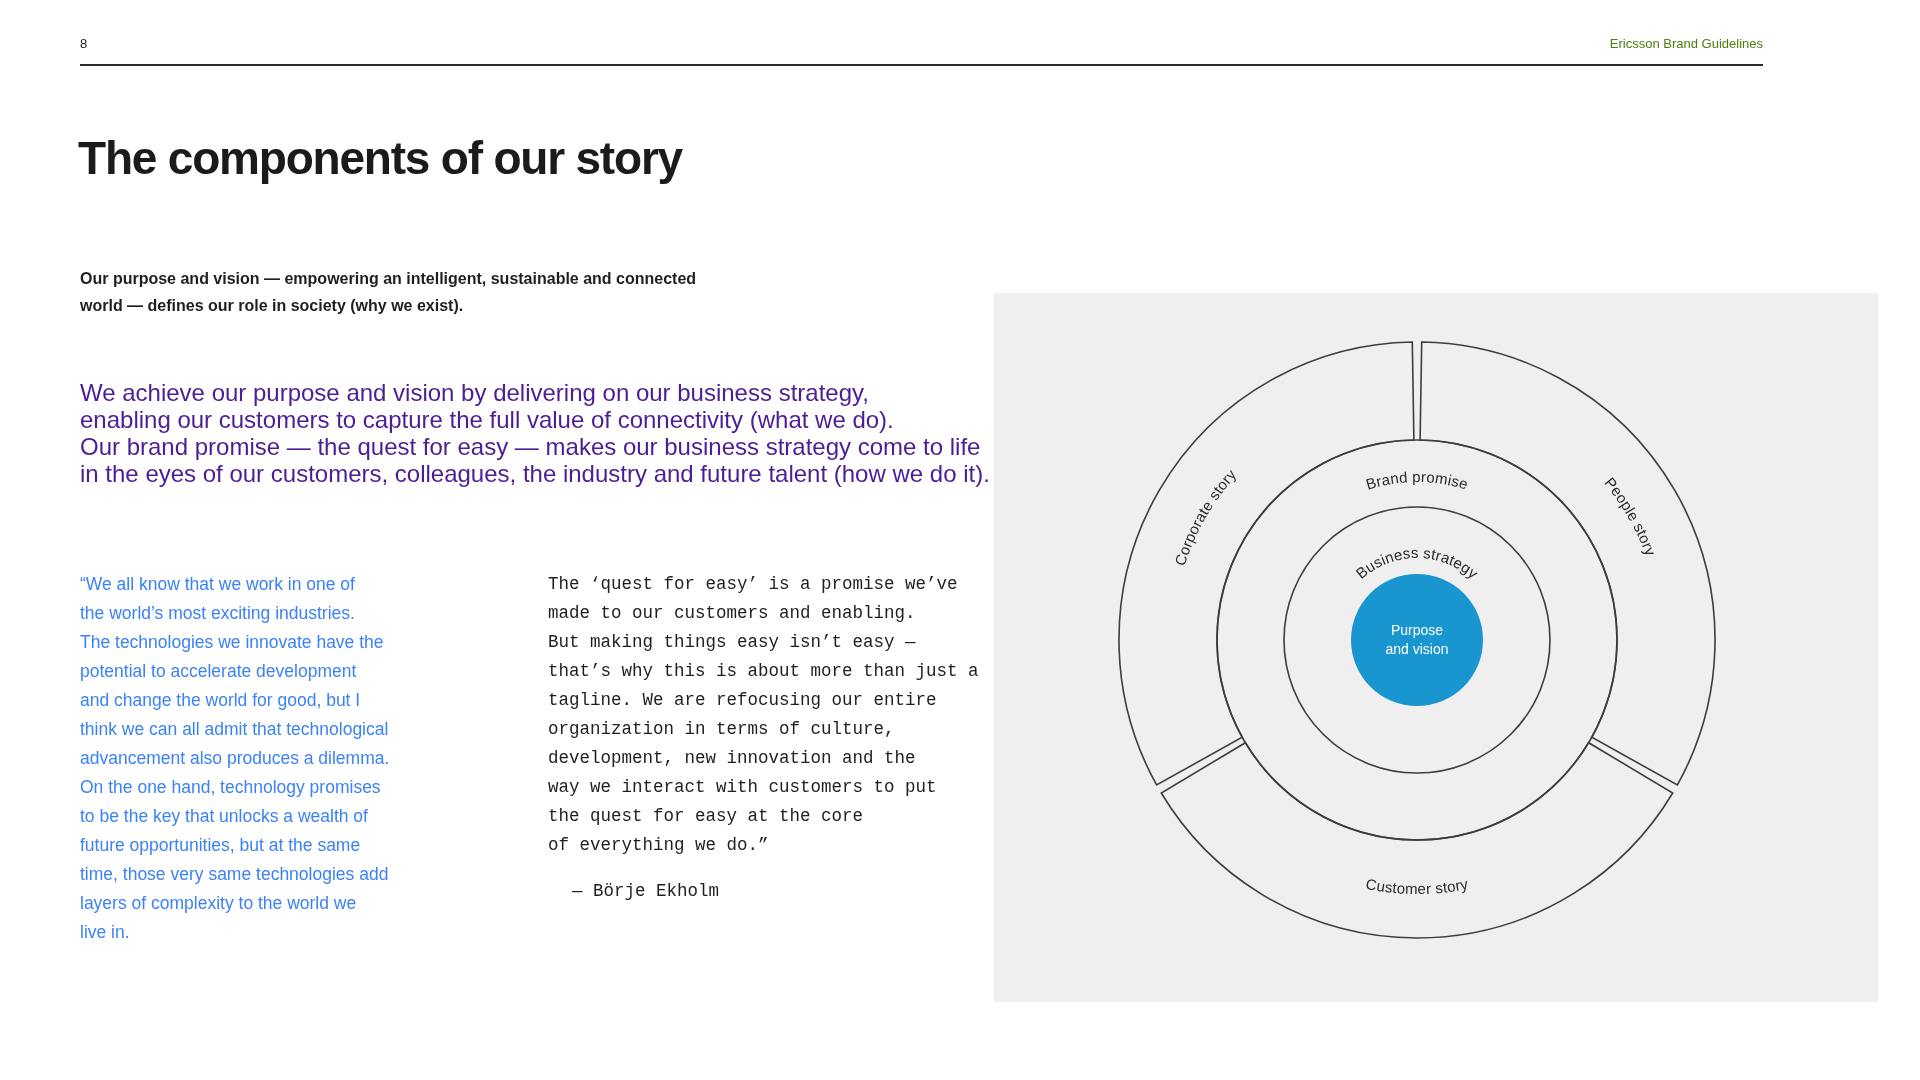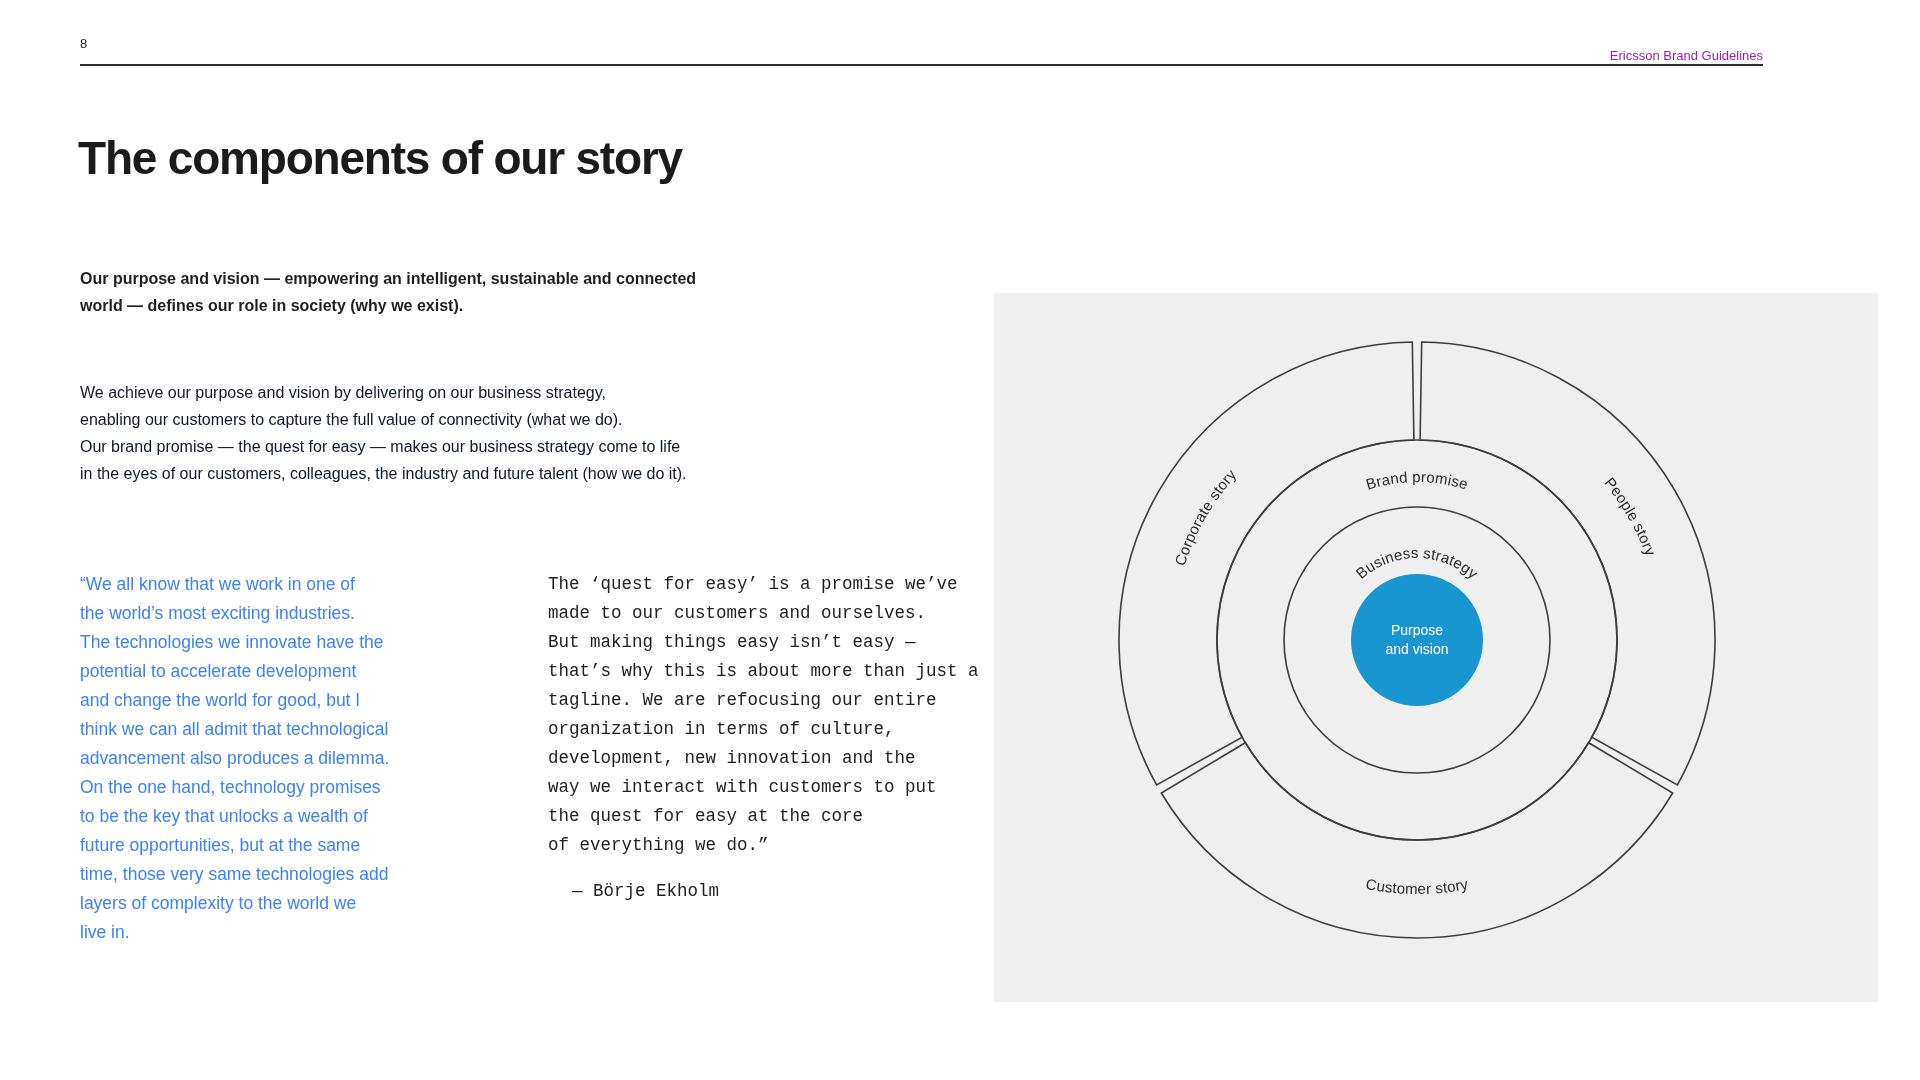--- a/index.html
+++ b/index.html
@@ -2,28 +2,28 @@
 <html><head>
 <meta charset="utf-8">
 <style>
   html,body{margin:0;padding:0;}
   body{
     width:1920px;height:1080px;background:#ffffff;position:relative;overflow:hidden;
     font-family:"Liberation Sans", sans-serif;color:#222;
     -webkit-font-smoothing:antialiased;
   }
   .page-number{position:absolute;left:80px;top:36px;font-size:13px;color:#222;}
-  .doc-title{position:absolute;top:48px;right:157px;font-size:13px;color:#a21caf;}
+  .doc-title{position:absolute;top:36px;right:157px;font-size:13px;color:#4d7c0f;}
   .header-rule{position:absolute;left:80px;top:64px;width:1683px;height:2px;background:#2d2d2d;}
   .page-title{
     position:absolute;left:78px;top:100px;font-size:46px;font-weight:700;
     color:#1b1b1b;letter-spacing:-1.2px;white-space:nowrap;
   }
   .intro{position:absolute;left:80px;top:237px;font-size:16px;font-weight:700;color:#1f1f1f;line-height:27px;margin-top:28px;}
-  .body-par{position:absolute;left:80px;top:379px;font-size:16px;color:#0f172a;line-height:27px;}
+  .body-par{position:absolute;left:80px;top:379px;font-size:24px;color:#4c1d95;line-height:27px;}
   .quote-col1{position:absolute;left:80px;top:570px;font-size:17.5px;color:#3b82f6;line-height:29px;}
   .quote-col2{position:absolute;left:548px;top:570px;font-size:17.5px;color:#1f1f1f;line-height:29px;font-family:Liberation Mono, monospace;}
   .line{white-space:nowrap;}
   .attribution{margin-top:17px;white-space:nowrap;margin-left:24px;}
   .diagram-panel{position:absolute;left:994px;top:293px;width:884px;height:709px;background:#efefef;}
   .ring{fill:none;stroke:#3d3d3d;stroke-width:1.6;}
   .segment{fill:none;stroke:#3d3d3d;stroke-width:1.6;stroke-linejoin:miter;}
   .ring-label{font-family:"Liberation Sans", sans-serif;font-size:15px;fill:#2a2a2a;letter-spacing:0.2px;}
   .center-label{font-family:"Liberation Sans", sans-serif;font-size:14px;fill:#ffffff;text-anchor:middle;}
 </style>
@@ -59,21 +59,21 @@
   <div class="line">On the one hand, technology promises</div>
   <div class="line">to be the key that unlocks a wealth of</div>
   <div class="line">future opportunities, but at the same</div>
   <div class="line">time, those very same technologies add</div>
   <div class="line">layers of complexity to the world we</div>
   <div class="line">live in.</div>
 </div>
 
 <div class="quote-col2">
   <div class="line">The ‘quest for easy’ is a promise we’ve</div>
-  <div class="line">made to our customers and ourselves.</div>
+  <div class="line">made to our customers and enabling.</div>
   <div class="line">But making things easy isn’t easy —</div>
   <div class="line">that’s why this is about more than just a</div>
   <div class="line">tagline. We are refocusing our entire</div>
   <div class="line">organization in terms of culture,</div>
   <div class="line">development, new innovation and the</div>
   <div class="line">way we interact with customers to put</div>
   <div class="line">the quest for easy at the core</div>
   <div class="line">of everything we do.”</div>
   <div class="attribution">— Börje Ekholm</div>
 </div>

